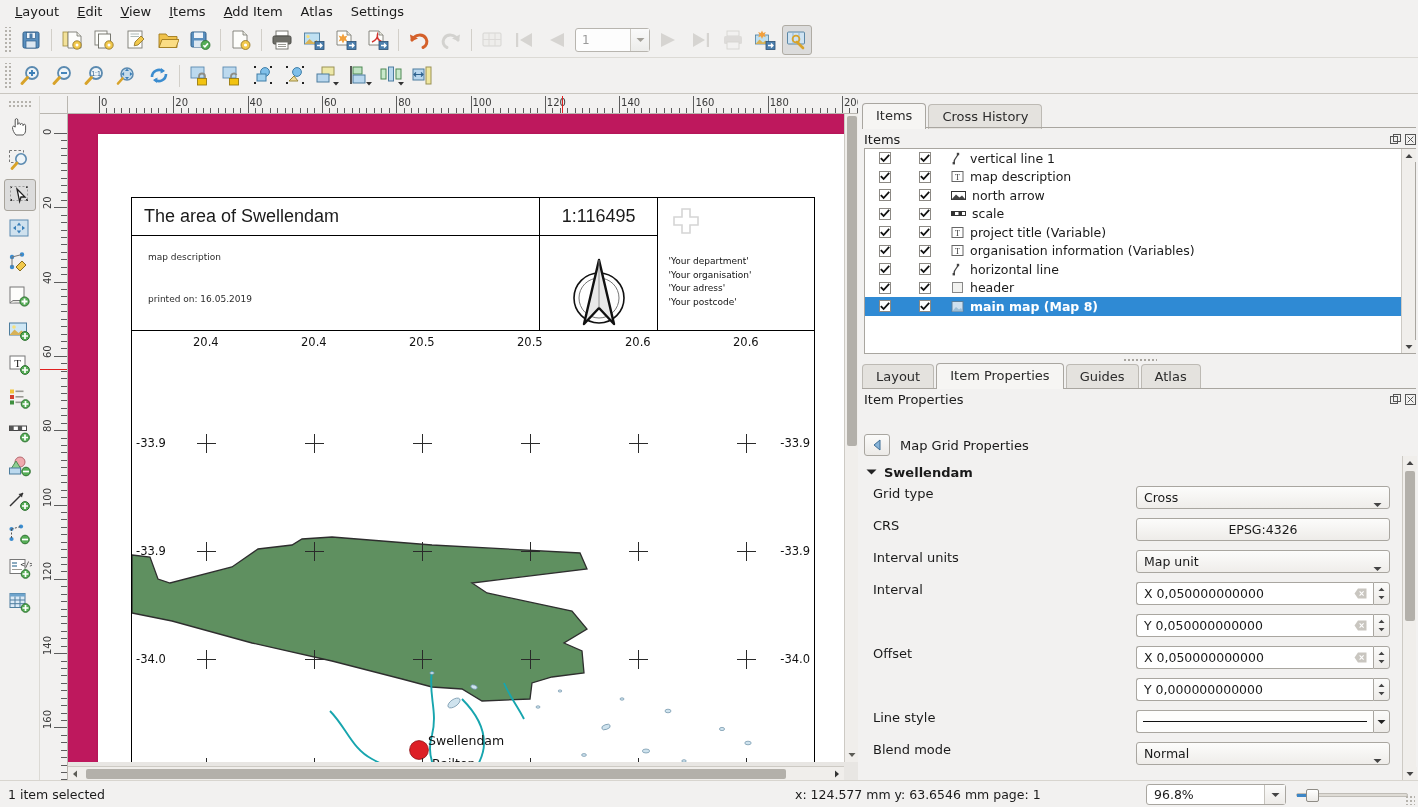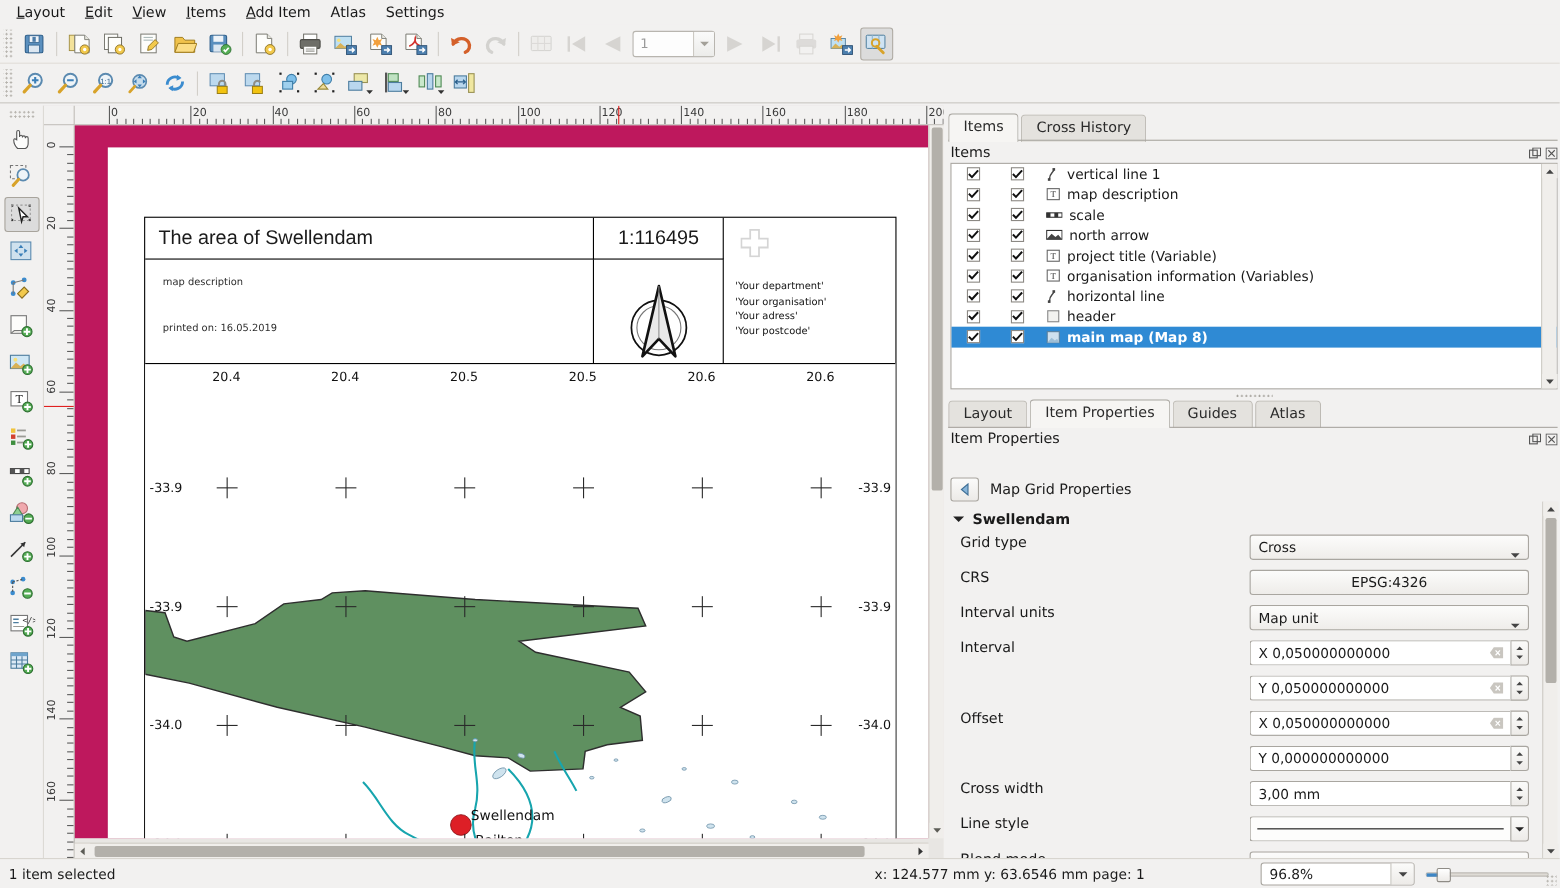--- a/index.html
+++ b/index.html
@@ -1222,52 +1222,52 @@
           </div>
           <div class="cell-chk">
             <span class="chk">
               <svg width="10" height="9" viewBox="0 0 10 9">
                 <path d="M0.8 4.2L3.6 7 9.2 0.9" stroke="#111" stroke-width="1.8" fill="none"></path>
               </svg>
             </span>
           </div>
           <div class="cell-item">
             <span style="display: flex; align-items: center;">
+              <svg width="15" height="11" viewBox="0 0 15 11">
+                <rect x="0.5" y="1.5" width="14" height="8" fill="#fff" stroke="#333"></rect>
+                <path d="M0.5 9.5l4.5-5 3.5 3 2.5-2 3.5 4z" fill="#444"></path>
+              </svg>
+            </span>
+            <span>north arrow</span>
+          </div>
+        </div>
+        <div class="tree-row">
+          <div class="cell-chk">
+            <span class="chk">
+              <svg width="10" height="9" viewBox="0 0 10 9">
+                <path d="M0.8 4.2L3.6 7 9.2 0.9" stroke="#111" stroke-width="1.8" fill="none"></path>
+              </svg>
+            </span>
+          </div>
+          <div class="cell-chk">
+            <span class="chk">
+              <svg width="10" height="9" viewBox="0 0 10 9">
+                <path d="M0.8 4.2L3.6 7 9.2 0.9" stroke="#111" stroke-width="1.8" fill="none"></path>
+              </svg>
+            </span>
+          </div>
+          <div class="cell-item">
+            <span style="display: flex; align-items: center;">
               <svg width="15" height="9" viewBox="0 0 15 9">
                 <rect x="0.5" y="2.5" width="14" height="4" fill="#fff" stroke="#333"></rect>
                 <rect x="0.5" y="2.5" width="3.5" height="4" fill="#333"></rect>
                 <rect x="7.5" y="2.5" width="3.5" height="4" fill="#333"></rect>
               </svg>
             </span>
             <span>scale</span>
-          </div>
-        </div>
-        <div class="tree-row">
-          <div class="cell-chk">
-            <span class="chk">
-              <svg width="10" height="9" viewBox="0 0 10 9">
-                <path d="M0.8 4.2L3.6 7 9.2 0.9" stroke="#111" stroke-width="1.8" fill="none"></path>
-              </svg>
-            </span>
-          </div>
-          <div class="cell-chk">
-            <span class="chk">
-              <svg width="10" height="9" viewBox="0 0 10 9">
-                <path d="M0.8 4.2L3.6 7 9.2 0.9" stroke="#111" stroke-width="1.8" fill="none"></path>
-              </svg>
-            </span>
-          </div>
-          <div class="cell-item">
-            <span style="display: flex; align-items: center;">
-              <svg width="15" height="11" viewBox="0 0 15 11">
-                <rect x="0.5" y="1.5" width="14" height="8" fill="#fff" stroke="#333"></rect>
-                <path d="M0.5 9.5l4.5-5 3.5 3 2.5-2 3.5 4z" fill="#444"></path>
-              </svg>
-            </span>
-            <span>north arrow</span>
           </div>
         </div>
         <div class="tree-row">
           <div class="cell-chk">
             <span class="chk">
               <svg width="10" height="9" viewBox="0 0 10 9">
                 <path d="M0.8 4.2L3.6 7 9.2 0.9" stroke="#111" stroke-width="1.8" fill="none"></path>
               </svg>
             </span>
           </div>
@@ -1557,38 +1557,20 @@
                   <path d="M0.5 4l3-3.2 3 3.2z" fill="#444"></path>
                 </svg>
                 <svg width="7" height="5" viewBox="0 0 7 5">
                   <path d="M0.5 1l3 3.2 3-3.2z" fill="#444"></path>
                 </svg>
               </span>
             </div>
           </div>
         </div>
         <div class="prop-row">
-          <div class="prop-lbl">Cross width</div>
-          <div class="prop-ctl">
-            <div class="spinbox">
-              <span class="txt">
-                <span>3,00 mm</span>
-              </span>
-              <span class="updown">
-                <svg width="7" height="5" viewBox="0 0 7 5">
-                  <path d="M0.5 4l3-3.2 3 3.2z" fill="#444"></path>
-                </svg>
-                <svg width="7" height="5" viewBox="0 0 7 5">
-                  <path d="M0.5 1l3 3.2 3-3.2z" fill="#444"></path>
-                </svg>
-              </span>
-            </div>
-          </div>
-        </div>
-        <div class="prop-row">
           <div class="prop-lbl">Line style</div>
           <div class="prop-ctl">
             <div class="linestyle">
               <span class="prev">
                 <span class="l"></span>
               </span>
               <span class="dd">
                 <svg width="9" height="6" viewBox="0 0 9 6">
                   <path d="M0.5 1l4 4 4-4z" fill="#222"></path>
                 </svg>

